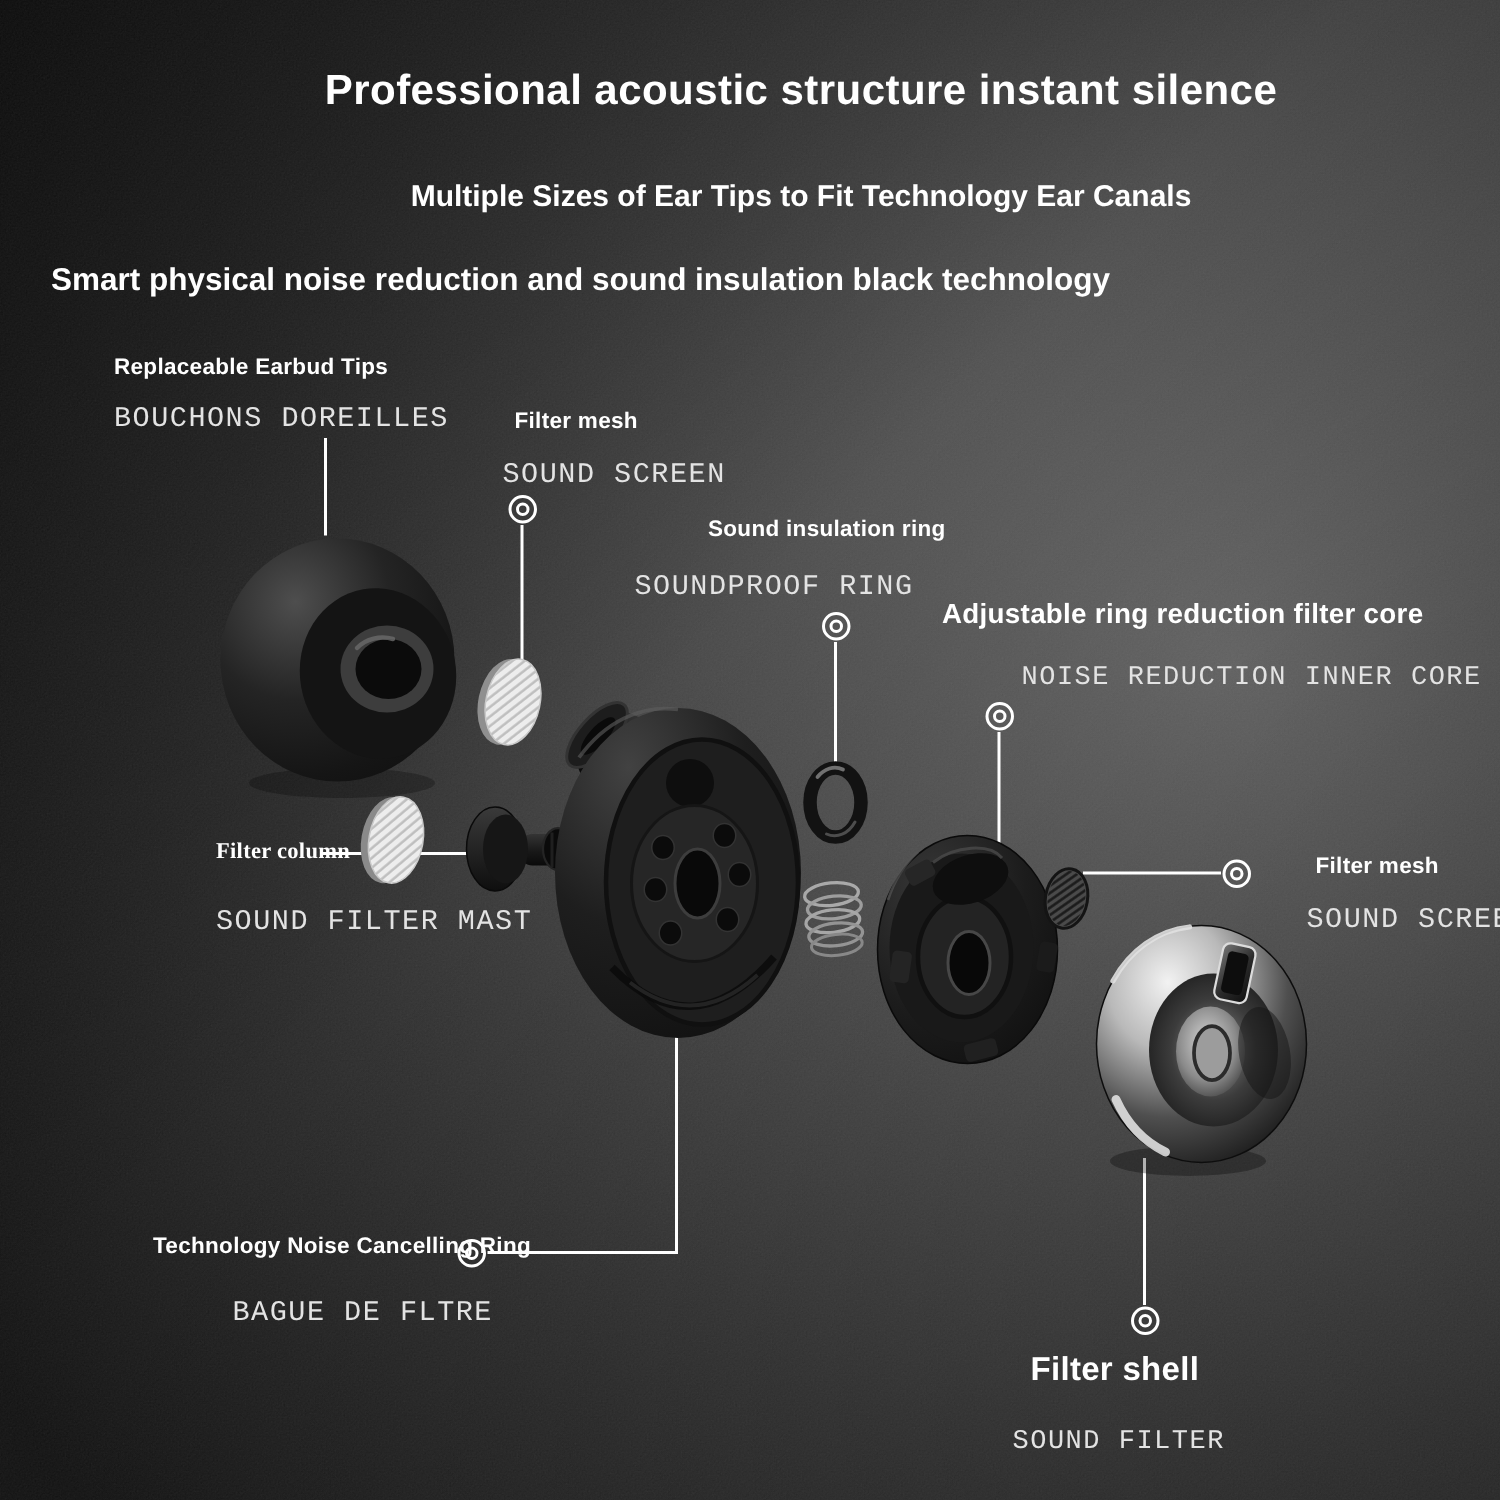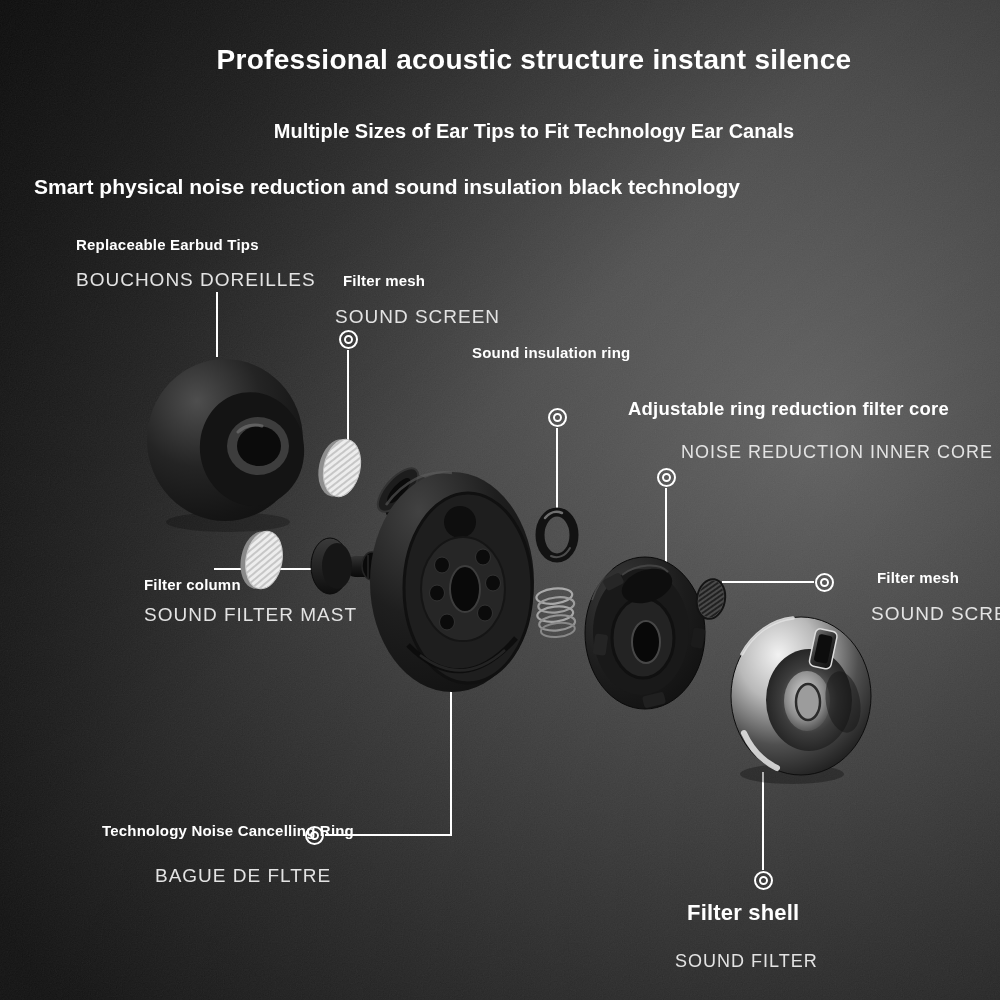--- a/index.html
+++ b/index.html
@@ -12,21 +12,21 @@
   #connector-layer{z-index:1;}
   #parts-layer{z-index:2;}
   #text-layer{z-index:3;margin-left:34px;}
   .txt{position:absolute;color:#fff;white-space:nowrap;line-height:1.15;}
   .h-title{left:0;top:44px;width:1000px;text-align:center;font-size:28px;font-weight:700;letter-spacing:.3px;}
   .h-sub1{left:0;top:120px;width:1000px;text-align:center;font-size:20px;font-weight:700;}
   .h-sub2{left:0;top:175px;width:1000px;text-align:left;font-size:21px;font-weight:700;}
   .lp{font-size:15px;font-weight:700;letter-spacing:.2px;}
   .lp-lg{font-size:18.5px;}
   .lp-md{font-size:22px;}
-  .lc{font-size:19px;font-weight:400;color:#e3e3e3;letter-spacing:1px;}
+  .lc{font-size:19px;font-weight:400;color:#e3e3e3;letter-spacing:1px;font-family:Liberation Mono, monospace;}
   .lc-md{font-size:18px;text-align:right;}
   .line{position:absolute;background:#fff;}
   .line-v{width:2px;}
   .line-h{height:2px;}
   .marker{
     position:absolute;width:19px;height:19px;box-sizing:border-box;
     border:2px solid #fff;border-radius:50%;
     display:flex;align-items:center;justify-content:center;
   }
   .marker::after{
@@ -245,25 +245,26 @@
     <div class="txt h-sub1">Multiple Sizes of Ear Tips to Fit Technology Ear Canals</div>
     <div class="txt h-sub2">Smart physical noise reduction and sound insulation black technology</div>
 
     <div class="txt lp" style="left:42px;top:236px;">Replaceable Earbud Tips</div>
     <div class="txt lc" style="left:42px;top:269px;">BOUCHONS DOREILLES</div>
 
     <div class="txt lp" style="left:309px;top:272px;">Filter mesh</div>
     <div class="txt lc" style="left:301px;top:306px;">SOUND SCREEN</div>
 
     <div class="txt lp" style="left:438px;top:344px;">Sound insulation ring</div>
+    <div class="txt lc" style="left:389px;top:381px;">SOUNDPROOF RING</div>
 
     <div class="txt lp lp-lg" style="left:594px;top:398px;">Adjustable ring reduction filter core</div>
     <div class="txt lc lc-md" style="left:647px;top:442px;">NOISE REDUCTION INNER CORE</div>
 
-    <div class="txt lp" style="left:110px;top:576px;">Filter column</div>
+    <div class="txt lp" style="left:110px;top:560px;font-family:Liberation Serif, serif;">Filter column</div>
     <div class="txt lc" style="left:110px;top:604px;">SOUND FILTER MAST</div>
 
     <div class="txt lp" style="left:843px;top:569px;">Filter mesh</div>
     <div class="txt lc" style="left:837px;top:603px;">SOUND SCREEN</div>
 
     <div class="txt lp" style="left:68px;top:822px;">Technology Noise Cancelling Ring</div>
     <div class="txt lc" style="left:121px;top:865px;">BAGUE DE FLTRE</div>
 
     <div class="txt lp lp-md" style="left:653px;top:900px;">Filter shell</div>
     <div class="txt lc lc-md" style="left:641px;top:951px;">SOUND FILTER</div>

